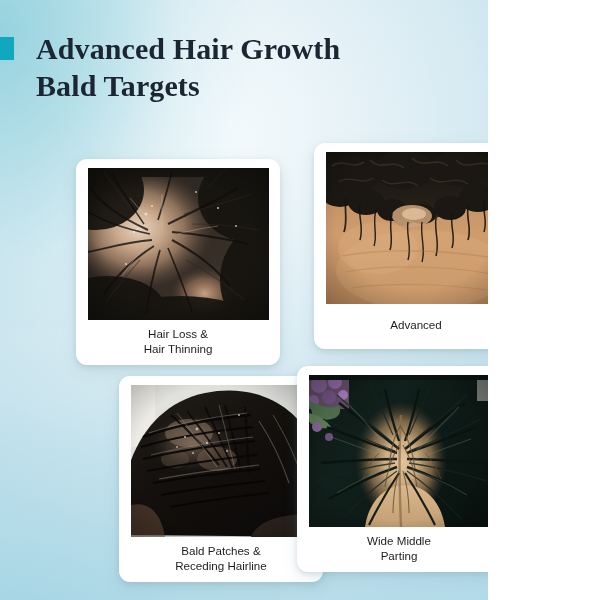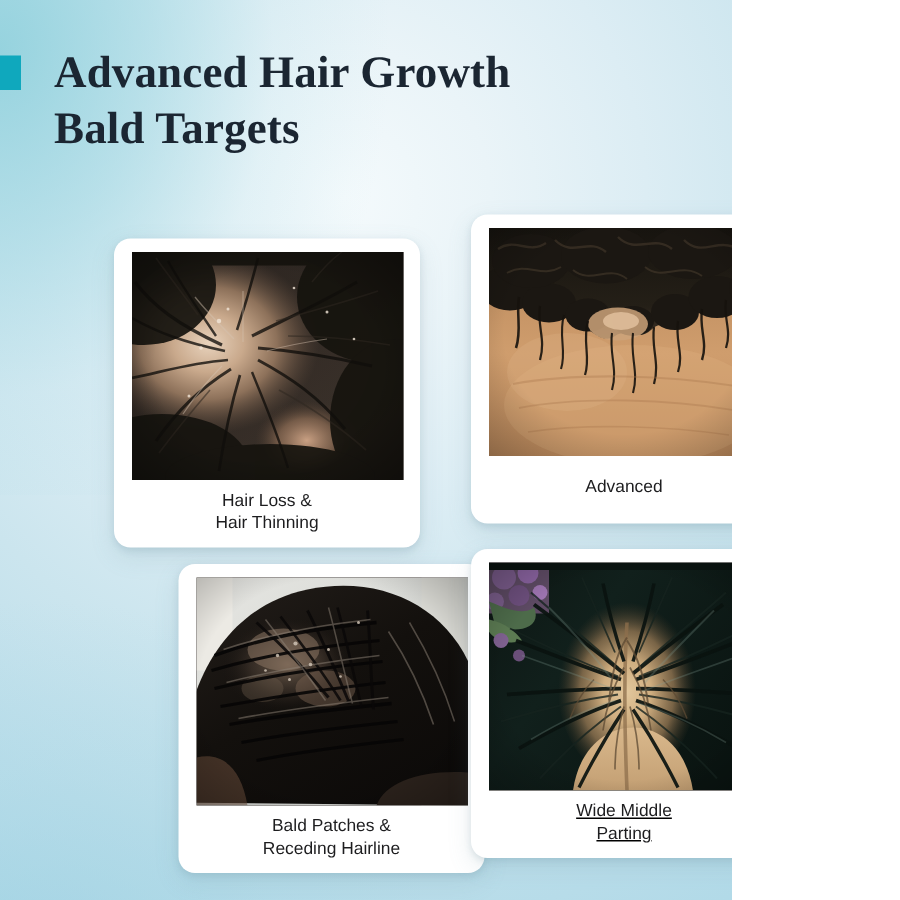--- a/index.html
+++ b/index.html
@@ -92,21 +92,21 @@
     z-index: 3;
     box-sizing: border-box;
     padding: 9px 9px 0 9px;
     display: flex;
     flex-direction: column;
     align-items: center;
   }
   #card-1 { left: 76px;  top: 143px; margin-top: 16px; }
   #card-2 { left: 314px; top: 143px; }
   #card-3 { left: 76px;  top: 376px; margin-left: 43px; }
-  #card-4 { left: 314px; top: 366px; text-decoration: underline; }
+  #card-4 { left: 297px; top: 366px; }
 
   .photo {
     width: 181px;
     height: 152px;
     overflow: hidden;
     position: relative;
     background: #2a2420;
     flex: 0 0 auto;
   }
   .photo svg { display: block; width: 181px; height: 152px; }

